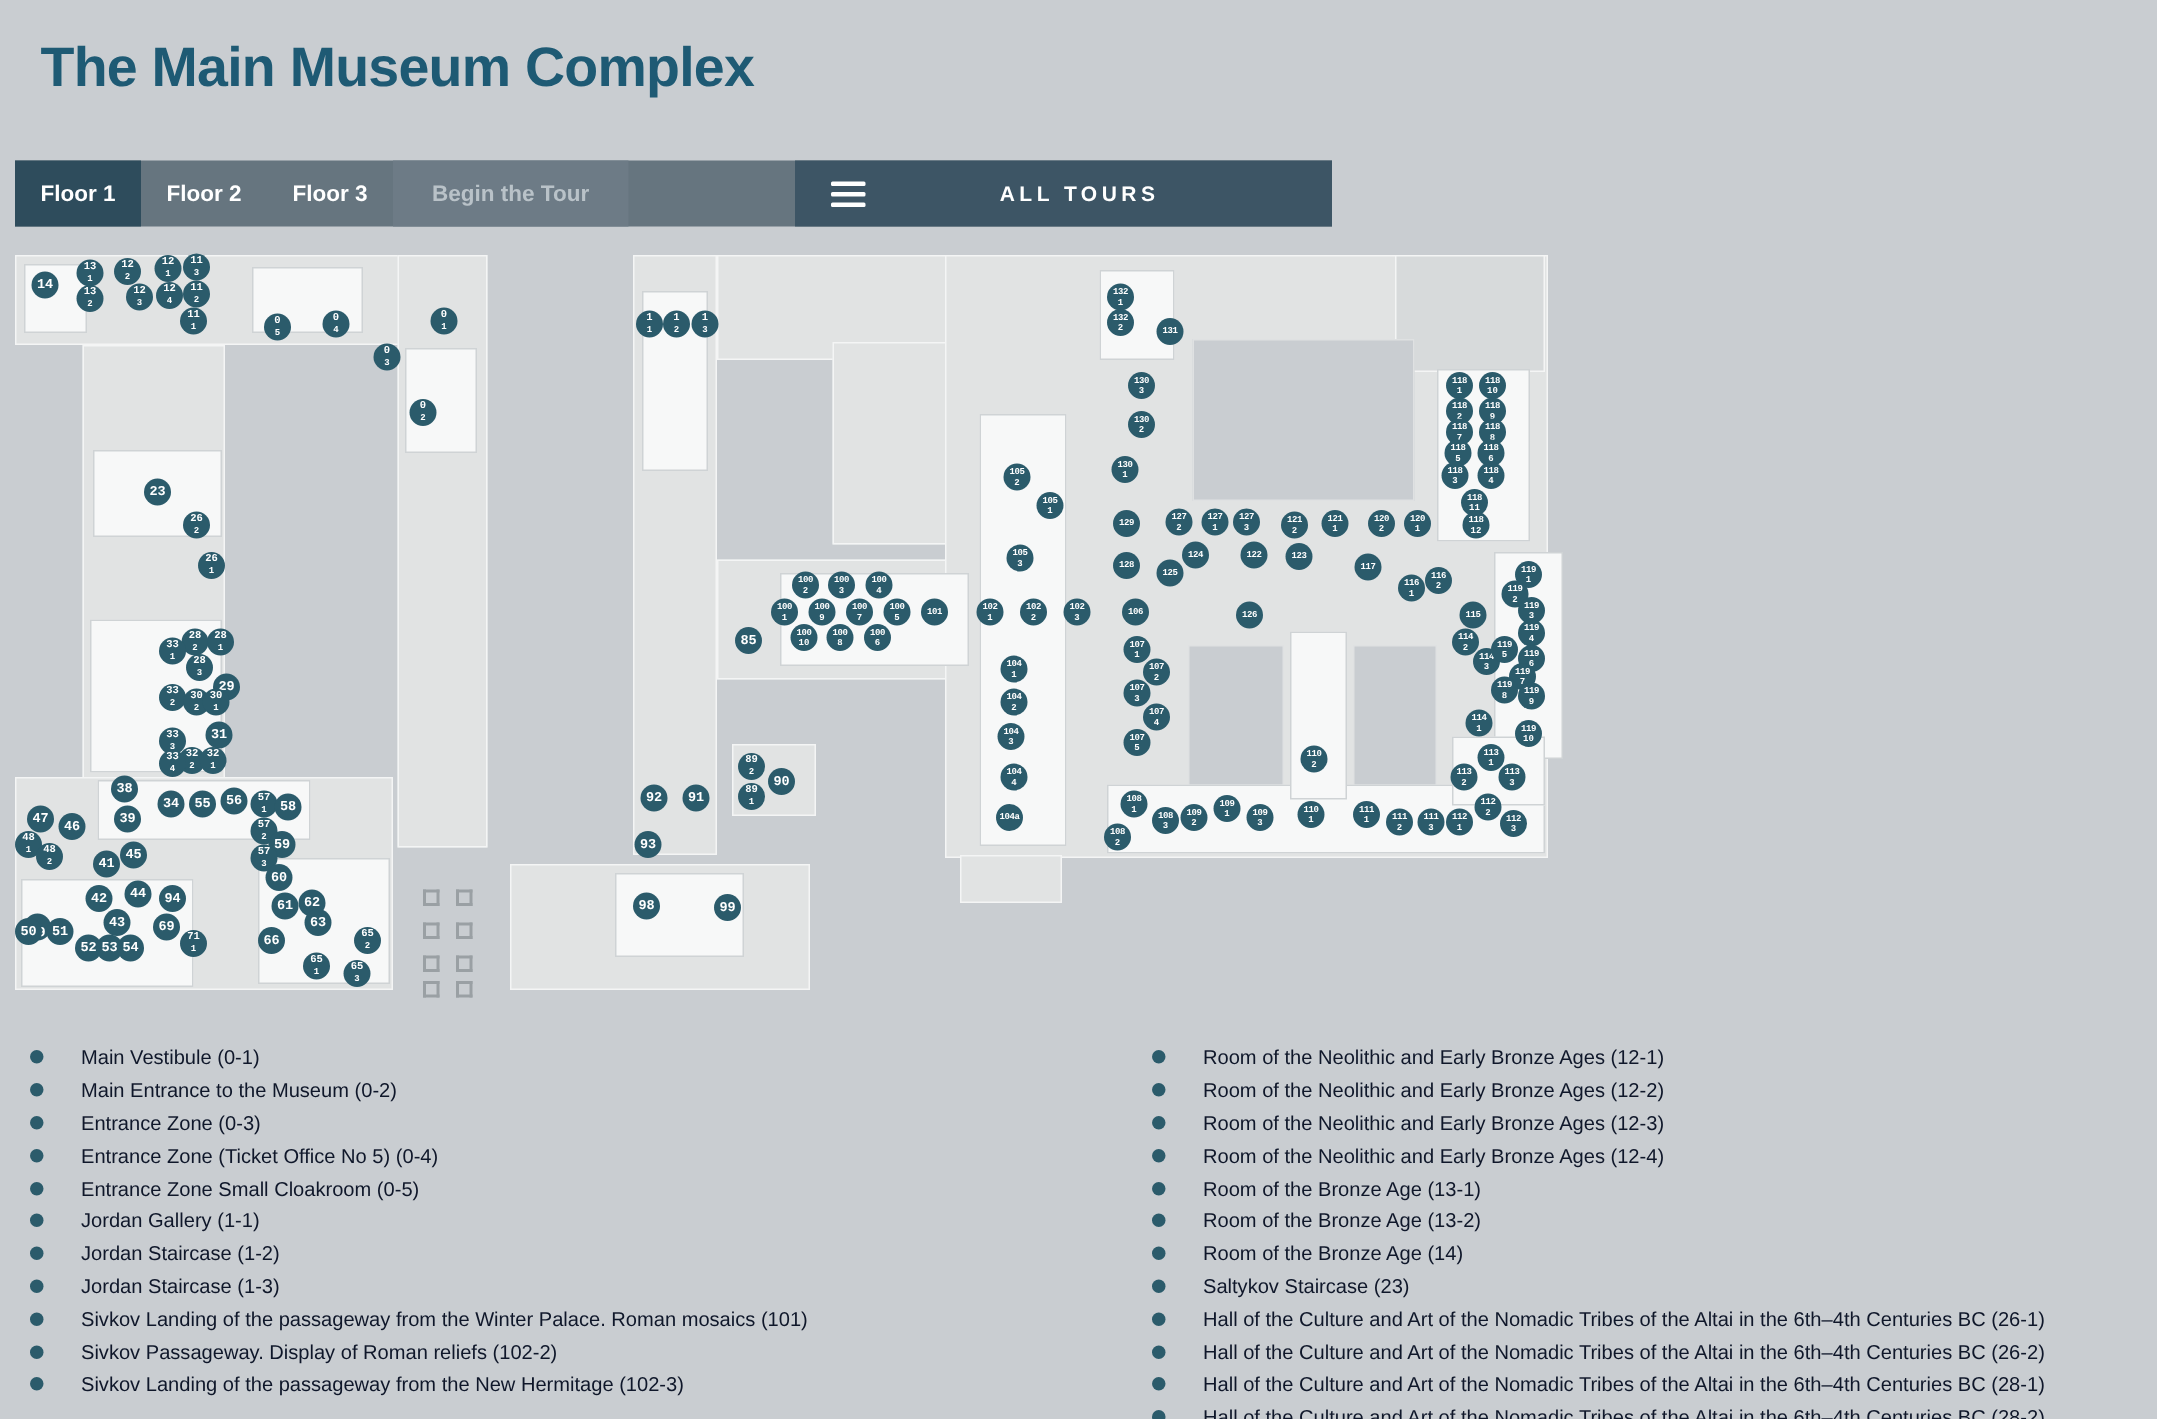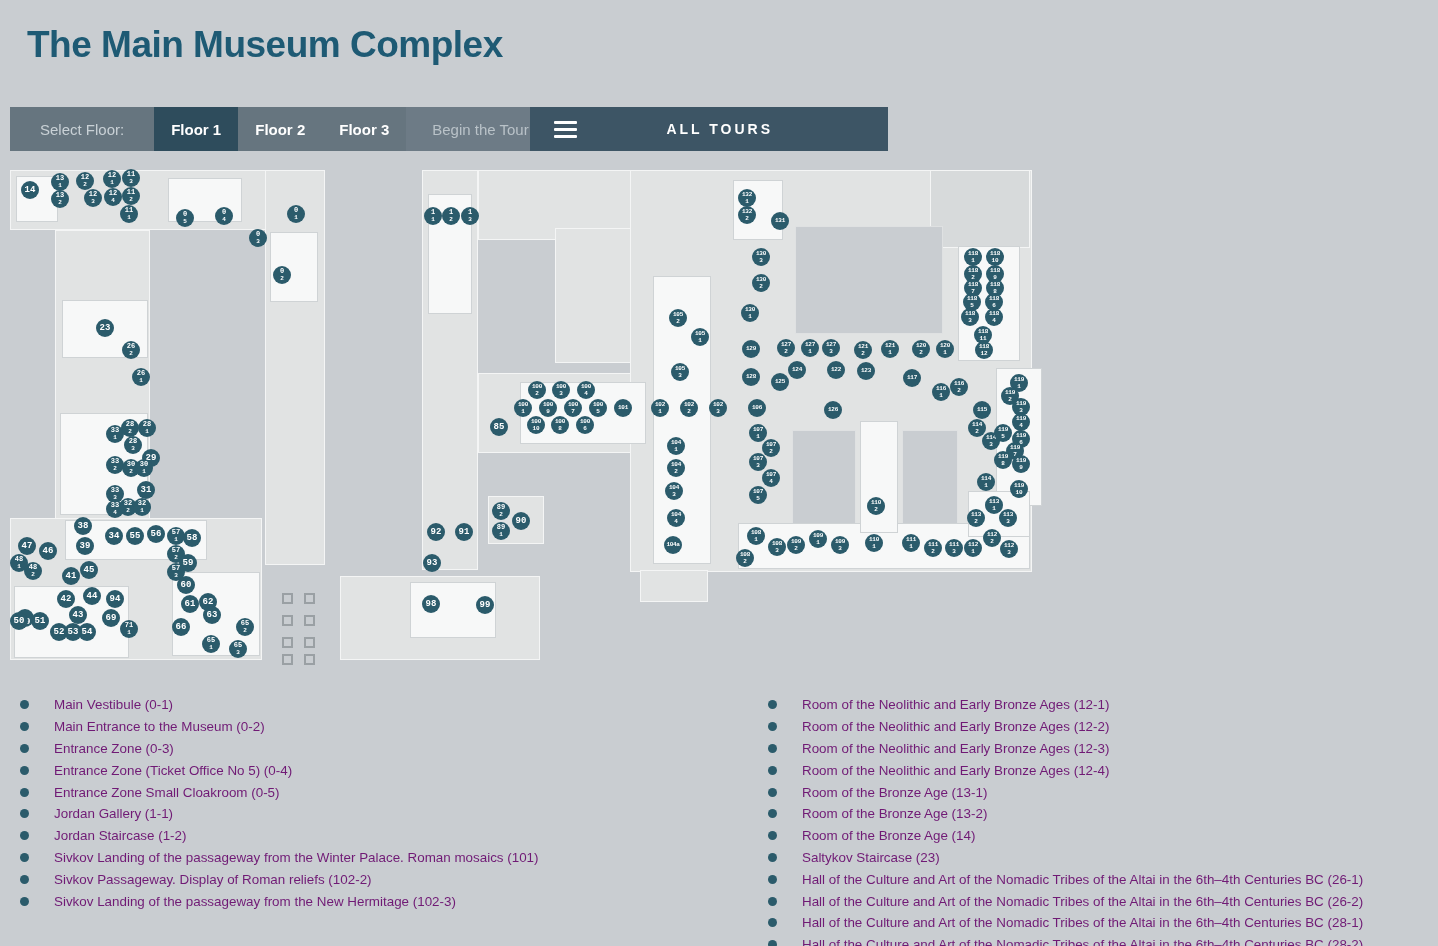--- a/index.html
+++ b/index.html
@@ -15,21 +15,21 @@
     font-size:37px; font-weight:700; color:#1e5a74; letter-spacing:-0.5px;
   }
   
   .toolbar {
     position:absolute; left:10px; top:107px; width:878px; height:44px;
     background:#66757f; display:flex; align-items:stretch;
   }
   .select-floor { color:#c9d1d6; font-size:15px; display:flex; align-items:center; padding:0 30px 0 30px; }
   .floor-tab { display:flex; align-items:center; padding:0 17px; color:#ffffff; font-weight:700; font-size:15px; cursor:pointer; }
   .floor-tab.active { background:#2e4c5c; }
-  .begin-tour { display:flex; align-items:center; padding:0 26px; color:#b9c2c8; font-size:15px; background:#6d7b86; cursor:pointer; }
+  .begin-tour { display:flex; align-items:center; padding:0 26px; color:#b9c2c8; font-size:15px; background:#6d7b86; cursor:pointer;font-weight:bold; }
   .toolbar-right { position:absolute; left:520px; right:0; top:0; bottom:0; background:#3d5565; }
   .hamburger { position:absolute; left:24px; top:14px; width:23px; display:flex; flex-direction:column; gap:4px; cursor:pointer; }
   .hamburger span { height:3px; background:#ffffff; border-radius:1px; }
   .all-tours {
     position:absolute; left:53%; top:50%; transform:translate(-50%,-50%);
     color:#ffffff; font-weight:700; font-size:14px; letter-spacing:3px; cursor:pointer;
   }
   
   .map { position:absolute; left:10px; top:168px; width:1035px; height:505px; }
   .blk { position:absolute; background:#e1e3e3; border:1px solid #f4f5f5; }
@@ -46,30 +46,29 @@
   }
   .marker .n { font-size:9px; font-weight:700; }
   .marker.two .n { font-size:7px; }
   .marker.w3 .n { font-size:6px; letter-spacing:-0.3px; }
   .marker .s { font-size:6px; font-weight:700; margin-top:1px; }
   
   .legend { position:absolute; top:694px; left:0; width:1438px; }
   .legend-col { position:absolute; top:0; }
   .legend-col.left { left:20px; width:720px; }
   .legend-col.right { left:768px; width:660px; }
-  .legend-item { display:flex; align-items:center; height:21.8px; font-size:13.4px; color:#701a75; white-space:nowrap; }
+  .legend-item { display:flex; align-items:center; height:21.8px; font-size:13.4px; color:#0f172a; white-space:nowrap; }
   .bullet { width:9px; height:9px; border-radius:50%; background:#2b5b6b; margin-right:25px; flex:none; }
 </style>
 </head>
 <body>
 
 <div class="title">The Main Museum Complex</div>
 
 <div class="toolbar">
-  <div class="select-floor">Select Floor:</div>
   <div class="floor-tab active">Floor 1</div>
   <div class="floor-tab">Floor 2</div>
   <div class="floor-tab">Floor 3</div>
   <div class="begin-tour">Begin the Tour</div>
   <div class="toolbar-right">
     <div class="hamburger">
         <span></span>
         <span></span>
         <span></span>
       </div>
@@ -795,20 +794,24 @@
       <div class="legend-item">
         <span class="bullet"></span>
         <span>Jordan Gallery (1-1)</span>
       </div>
       <div class="legend-item">
         <span class="bullet"></span>
         <span>Jordan Staircase (1-2)</span>
       </div>
       <div class="legend-item">
         <span class="bullet"></span>
+        <span>Jordan Staircase (1-3)</span>
+      </div>
+      <div class="legend-item">
+        <span class="bullet"></span>
         <span>Sivkov Landing of the passageway from the Winter Palace. Roman mosaics (101)</span>
       </div>
       <div class="legend-item">
         <span class="bullet"></span>
         <span>Sivkov Passageway. Display of Roman reliefs (102-2)</span>
       </div>
       <div class="legend-item">
         <span class="bullet"></span>
         <span>Sivkov Landing of the passageway from the New Hermitage (102-3)</span>
       </div>

